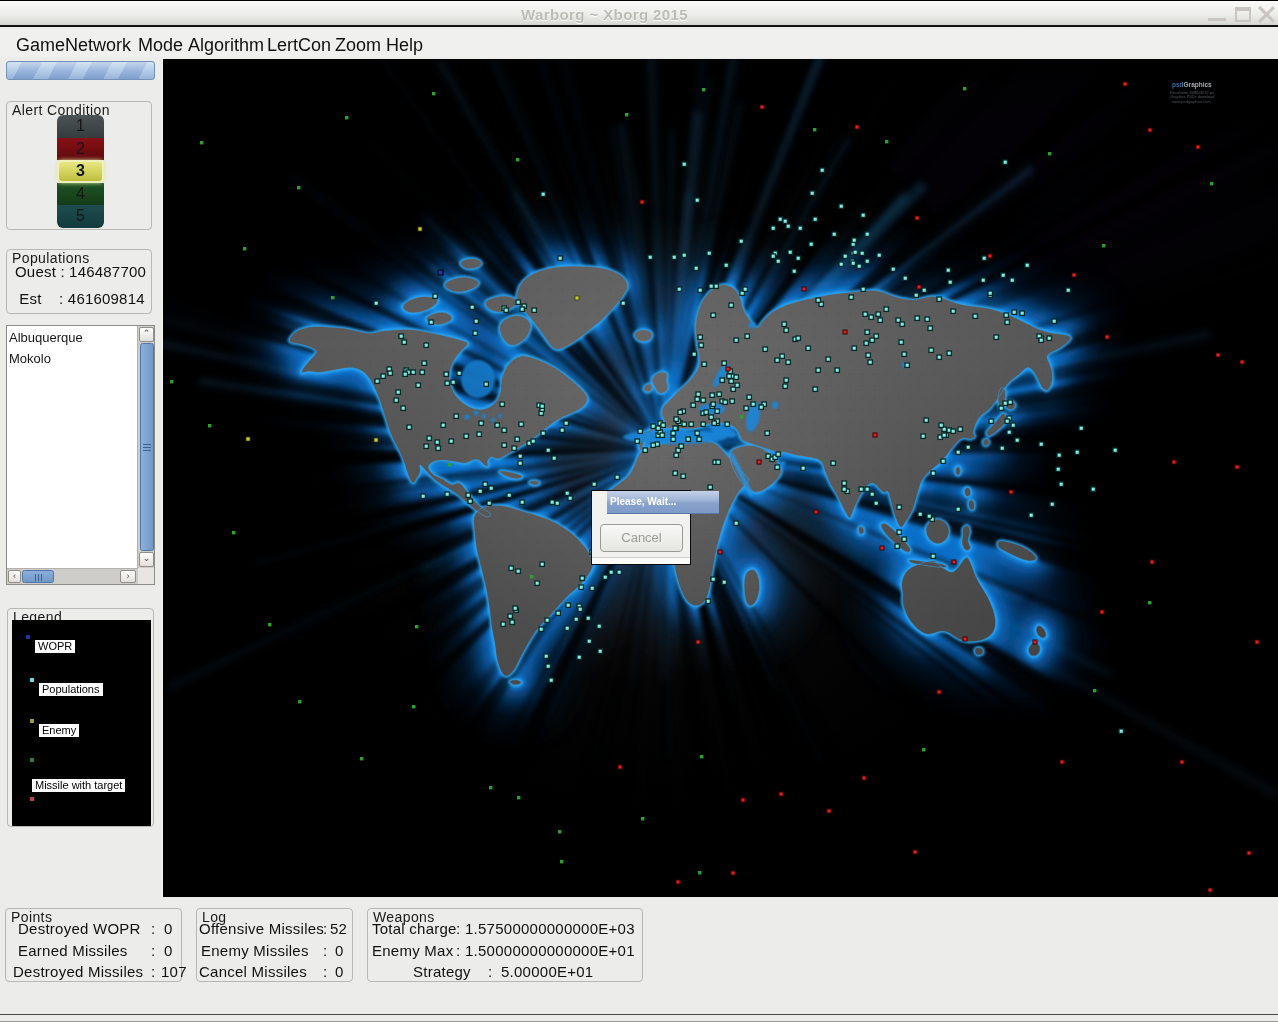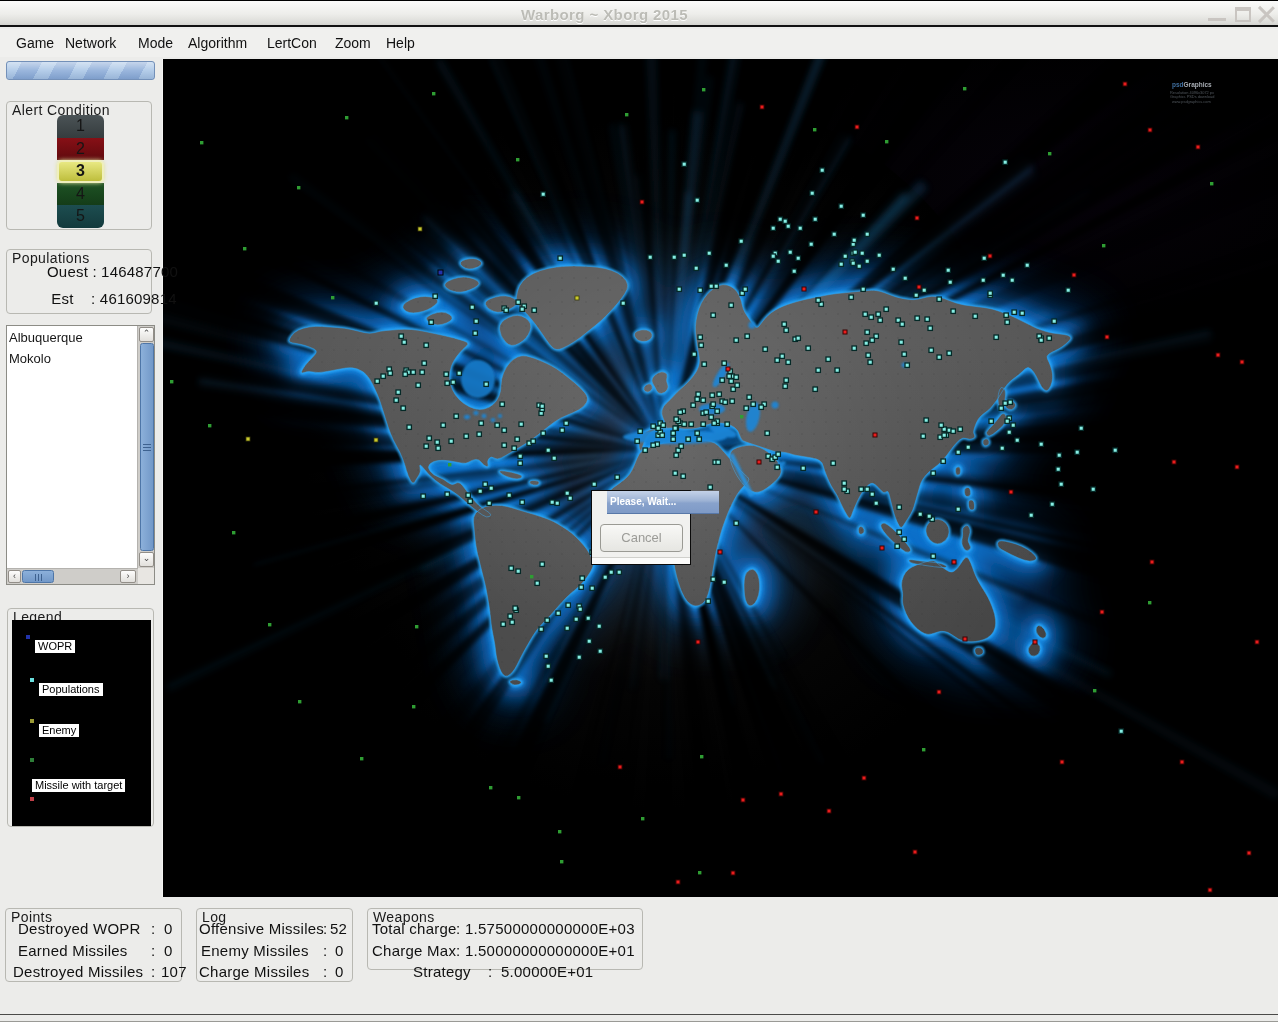--- a/index.html
+++ b/index.html
@@ -13,21 +13,21 @@
 #title { left:521px; top:5px; font-size:15px; font-weight:bold;
   color:#bcbcb6; letter-spacing:0.4px; text-shadow:0 1px 0 #fff; white-space:nowrap; }
 #btnmin { left:1208px; top:17px; width:18px; height:3px; background:#c9c5c1; }
 #btnmax { left:1235px; top:6px; width:16px; height:15px; border:2px solid #c9c5c1; border-top:4px solid #c9c5c1; }
 #btnclose { left:1256px; top:4px; width:20px; height:18px; }
 #btnclose:before, #btnclose:after { content:""; position:absolute; left:9px; top:-1px; width:2.5px; height:21px; background:#c9c5c1; }
 #btnclose:before { transform:rotate(45deg); }
 #btnclose:after { transform:rotate(-45deg); }
 
 
-#menubar { left:0; top:29px; width:1278px; height:28px; background:#f0f0ee; font-size:14px; color:#111;padding-left:8px; }
+#menubar { left:0; top:29px; width:1278px; height:28px; background:#f0f0ee; font-size:18px; color:#111;padding-left:8px; }
 #menubar span { position:absolute; top:6px; }
 
 
 #map { left:162px; top:59px; width:1115px; height:838px; background:#000;
   border-left:1px solid #f4f4f2; border-bottom:1px solid #f4f4f2; }
 
 
 .group { position:absolute; border:1px solid #b8b8b2; border-radius:4px; }
 .glabel { position:absolute; top:-8px; left:4px; background:#ececea; padding:0 3px 0 1px; font-size:14px; letter-spacing:0.4px; color:#1a1a1a; white-space:nowrap;margin-top:8px; }
 
@@ -42,21 +42,21 @@
 .trow { position:relative; width:47px; height:22.6px; font-size:16px; color:#151515;
   text-align:center; line-height:22px; }
 .t1 { background:linear-gradient(#4b5356,#353c3e); border-radius:6px 6px 0 0; }
 .t2 { background:linear-gradient(#871016,#600a0e); }
 .t3 { background:linear-gradient(#e8e882,#bebe3c); border:2px solid #efefbc; border-radius:5px;
       box-shadow:0 0 4px 0 #e0e09a; line-height:18px; font-weight:bold; z-index:2; }
 .t4 { background:linear-gradient(#1e5224,#143c18); }
 .t5 { background:linear-gradient(#1d4d50,#133a3c); border-radius:0 0 6px 6px; }
 
 #grp-pop { left:6px; top:249px; width:146px; height:65px; font-size:15px; letter-spacing:0.2px; color:#111; }
-#grp-pop div { position:absolute; left:8px; white-space:pre;margin-left:32px; }
+#grp-pop div { position:absolute; left:8px; white-space:pre; }
 
 #listbox { left:6px; top:325px; width:149px; height:260px; border:1px solid #8c8c86; background:#fff; }
 #listbox .item { position:absolute; left:2px; font-size:13px; color:#161616; }
 #vscroll { position:absolute; right:0px; top:0px; width:17px; height:242px; background:#cfcdc9; border-left:1px solid #b4b2ae; }
 #hscroll { position:absolute; left:0px; bottom:0px; width:131px; height:16px; background:#cfcdc9; border-top:1px solid #b4b2ae; }
 #sbcorner { position:absolute; right:0; bottom:0; width:16px; height:16px; background:#e8e6e2; }
 .sbtn { position:absolute; background:linear-gradient(#fdfdfc,#e2e0dc); border:1px solid #928e88; border-radius:2px;
   color:#444; font-size:9px; text-align:center; }
 .sthumb { position:absolute; background:linear-gradient(90deg,#8cb0da,#7298c8); border:1px solid #4e76a8; border-radius:2.5px; }
 .hthumb { background:linear-gradient(#8cb0da,#7298c8); }
@@ -67,21 +67,21 @@
 
 #grp-legend { left:7px; top:608px; width:147px; height:219px; }
 #legbox { position:absolute; left:4px; top:11px; width:139px; height:206px; background:#000; }
 .lsq { position:absolute; width:4px; height:4px; }
 .llab { position:absolute; background:#fff; color:#000; font-size:11px; padding:0px 3px 1px 3px; white-space:nowrap; }
 
 
 .brow { position:absolute; font-size:15px; letter-spacing:0.25px; color:#111; white-space:pre; }
 #grp-points { left:5px; top:908px; width:177px; height:74px;text-decoration:underline; }
 #grp-log    { left:196px; top:908px; width:157px; height:74px; }
-#grp-weap   { left:367px; top:908px; width:276px; height:62px; }
+#grp-weap   { left:367px; top:908px; width:276px; height:74px; }
 
 #hr1 { left:0; top:1014px; width:1278px; height:1px; background:#4a4a48; }
 #hr2 { left:0; top:1015px; width:1278px; height:7px; background:#ebebe9; border-bottom:1px solid #9a9a96; }
 
 
 #dialog { left:591px; top:490px; width:100px; height:75px; border:1px solid #0a0a0a; background:#f1f1ef; }
 #dlg-title { position:absolute; left:0; top:0; width:112px; height:23px;
   background:linear-gradient(#c4d2e8,#9cb2d4 45%,#88a2cc 55%,#7e9ac6);
   border-bottom:1px solid #5878a8;
   color:#fff; font-size:10px; font-weight:bold; line-height:22px; padding-left:3px; white-space:nowrap; overflow:hidden;margin-left:15px; }
@@ -1424,30 +1424,30 @@
     <div class="brow" style="left:155px; top:54px">107</div>
   </div>
 <div id="grp-log" class="group">
     <span class="glabel">Log</span>
     <div class="brow" style="left:2px; top:11px">Offensive Missiles</div>
     <div class="brow" style="left:126px; top:11px">:</div>
     <div class="brow" style="left:133px; top:11px">52</div>
     <div class="brow" style="left:4px; top:33px">Enemy Missiles</div>
     <div class="brow" style="left:126px; top:32.5px">:</div>
     <div class="brow" style="left:138px; top:32.5px">0</div>
-    <div class="brow" style="left:2px; top:54px">Charge Missiles</div>
+    <div class="brow" style="left:2px; top:54px">Cancel Missiles</div>
     <div class="brow" style="left:126px; top:54px">:</div>
     <div class="brow" style="left:138px; top:54px">0</div>
   </div>
 <div id="grp-weap" class="group">
     <span class="glabel">Weapons</span>
     <div class="brow" style="left:4px; top:11px">Total charge</div>
     <div class="brow" style="left:88px; top:11px">:</div>
     <div class="brow" style="left:97px; top:11px">1.57500000000000E+03</div>
-    <div class="brow" style="left:4px; top:32.5px">Charge Max</div>
+    <div class="brow" style="left:4px; top:32.5px">Enemy Max</div>
     <div class="brow" style="left:88px; top:32.5px">:</div>
     <div class="brow" style="left:97px; top:32.5px">1.50000000000000E+01</div>
     <div class="brow" style="left:45px; top:54px">Strategy</div>
     <div class="brow" style="left:120px; top:54px">:</div>
     <div class="brow" style="left:133px; top:54px">5.00000E+01</div>
   </div>
 
 <div id="hr1" class="abs"></div>
 <div id="hr2" class="abs"></div>
 

